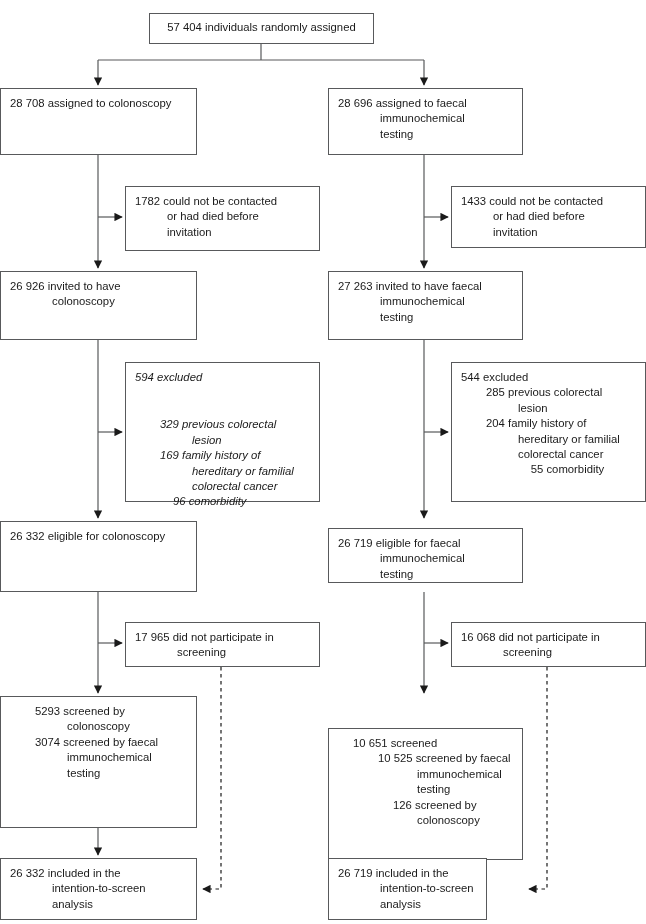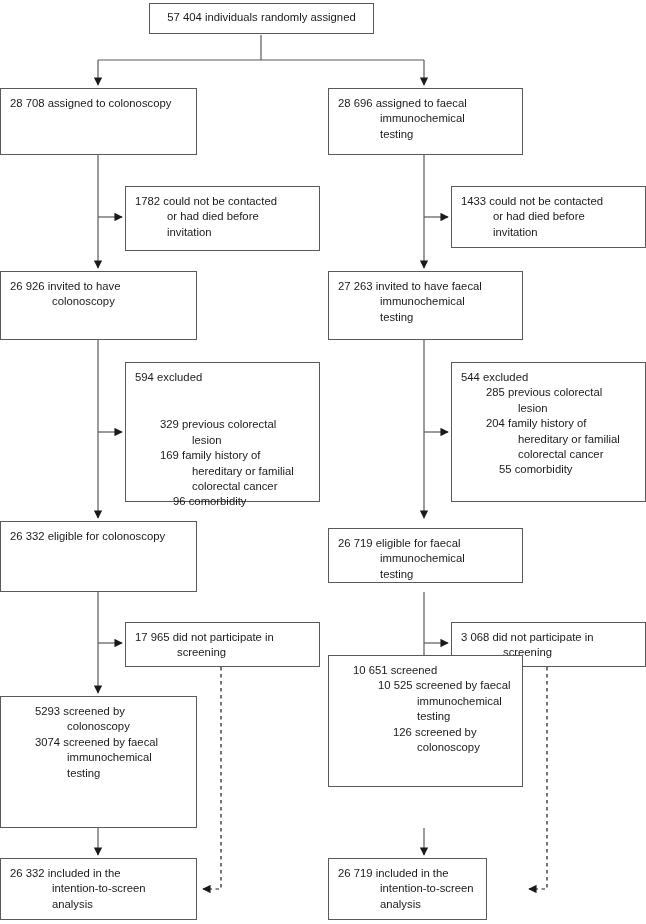--- a/index.html
+++ b/index.html
@@ -78,21 +78,21 @@
       <path d="M 424 828 L 424 855" marker-end="url(#arrow)"></path>
     </g>
 
     <g stroke="#1a1a1a" stroke-width="1.2" fill="none" stroke-dasharray="3.5 3.5">
 
       <path d="M 221 667 L 221 889 L 203 889" marker-end="url(#arrow)"></path>
       <path d="M 547 667 L 547 889 L 529 889" marker-end="url(#arrow)"></path>
     </g>
   </svg>
 
-  <div class="box" style="left:149px;top:3px;width:225px;height:31px;padding-top:6px;text-align:center;">
+  <div class="box" style="left:149px;top:13px;width:225px;height:31px;padding-top:6px;text-align:center;">
     <div class="ln">57 404 individuals randomly assigned</div>
   </div>
 
   <div class="box" style="left:0px;top:88px;width:197px;height:67px;">
     <div class="ln">28 708 assigned to colonoscopy</div>
   </div>
 
   <div class="box" style="left:328px;top:88px;width:195px;height:67px;">
     <div class="ln">28 696 assigned to faecal</div>
     <div class="ln" style="margin-left:42px;">immunochemical</div>
@@ -115,69 +115,69 @@
     <div class="ln">26 926 invited to have</div>
     <div class="ln" style="margin-left:42px;">colonoscopy</div>
   </div>
 
   <div class="box" style="left:328px;top:271px;width:195px;height:69px;">
     <div class="ln">27 263 invited to have faecal</div>
     <div class="ln" style="margin-left:42px;">immunochemical</div>
     <div class="ln" style="margin-left:42px;">testing</div>
   </div>
 
-  <div class="box" style="left:125px;top:362px;width:195px;height:140px;">
+  <div class="box" style="left:125px;top:362px;width:195px;height:140px;font-style:italic;">
     <div class="ln">594 excluded</div>
     <div class="ln" style="margin-left:25px;margin-top:32px;">329 previous colorectal</div>
     <div class="ln" style="margin-left:57px;">lesion</div>
     <div class="ln" style="margin-left:25px;">169 family history of</div>
     <div class="ln" style="margin-left:57px;">hereditary or familial</div>
     <div class="ln" style="margin-left:57px;">colorectal cancer</div>
     <div class="ln" style="margin-left:38px;">96 comorbidity</div>
   </div>
 
   <div class="box" style="left:451px;top:362px;width:195px;height:140px;">
     <div class="ln">544 excluded</div>
     <div class="ln" style="margin-left:25px;">285 previous colorectal</div>
     <div class="ln" style="margin-left:57px;">lesion</div>
     <div class="ln" style="margin-left:25px;">204 family history of</div>
     <div class="ln" style="margin-left:57px;">hereditary or familial</div>
     <div class="ln" style="margin-left:57px;">colorectal cancer</div>
-    <div class="ln" style="margin-left:38px;">55 comorbidity</div>
+    <div class="ln" style="margin-left:38px;text-align:center;">55 comorbidity</div>
   </div>
 
   <div class="box" style="left:0px;top:521px;width:197px;height:71px;">
     <div class="ln">26 332 eligible for colonoscopy</div>
   </div>
 
   <div class="box" style="left:328px;top:528px;width:195px;height:55px;">
     <div class="ln">26 719 eligible for faecal</div>
     <div class="ln" style="margin-left:42px;">immunochemical</div>
     <div class="ln" style="margin-left:42px;">testing</div>
   </div>
 
   <div class="box" style="left:125px;top:622px;width:195px;height:45px;">
     <div class="ln">17 965 did not participate in</div>
     <div class="ln" style="margin-left:42px;">screening</div>
   </div>
 
   <div class="box" style="left:451px;top:622px;width:195px;height:45px;">
-    <div class="ln">3 068 did not participate in</div>
+    <div class="ln">16 068 did not participate in</div>
     <div class="ln" style="margin-left:42px;">screening</div>
   </div>
 
   <div class="box" style="left:0px;top:696px;width:197px;height:132px;">
     <div class="ln" style="margin-left:25px;">5293 screened by</div>
     <div class="ln" style="margin-left:57px;">colonoscopy</div>
     <div class="ln" style="margin-left:25px;">3074 screened by faecal</div>
     <div class="ln" style="margin-left:57px;">immunochemical</div>
     <div class="ln" style="margin-left:57px;">testing</div>
   </div>
 
-  <div class="box" style="left:328px;top:655px;width:195px;height:132px;padding-left:24px;">
+  <div class="box" style="left:328px;top:728px;width:195px;height:132px;padding-left:24px;">
     <div class="ln">10 651 screened</div>
     <div class="ln" style="margin-left:25px;">10 525 screened by faecal</div>
     <div class="ln" style="margin-left:64px;">immunochemical</div>
     <div class="ln" style="margin-left:64px;">testing</div>
     <div class="ln" style="margin-left:40px;">126 screened by</div>
     <div class="ln" style="margin-left:64px;">colonoscopy</div>
   </div>
 
   <div class="box" style="left:0px;top:858px;width:197px;height:62px;">
     <div class="ln">26 332 included in the</div>

